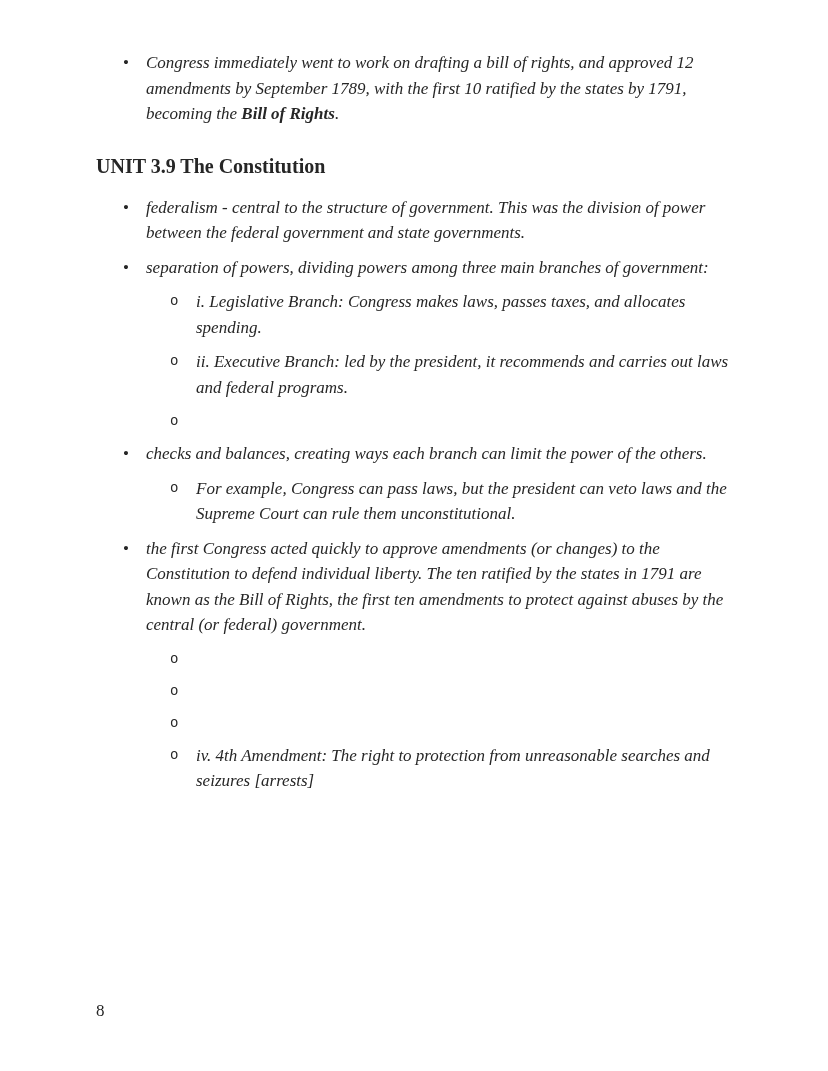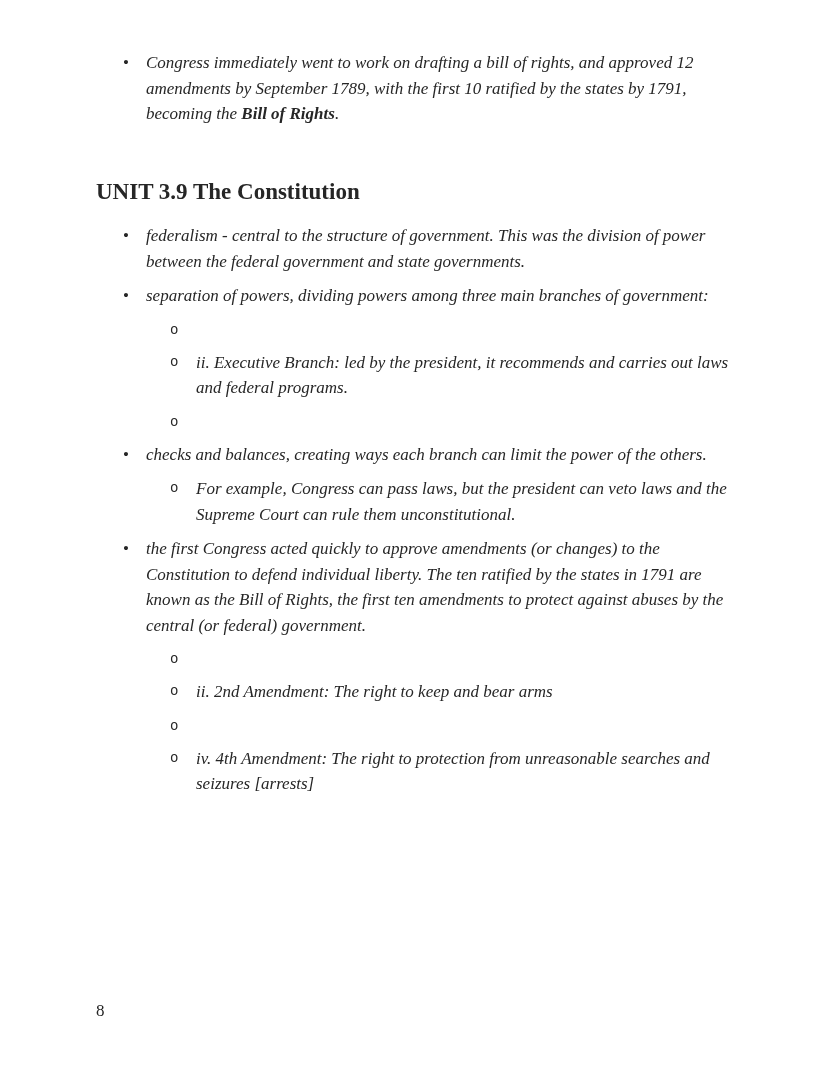--- a/index.html
+++ b/index.html
@@ -19,22 +19,22 @@
     overflow: hidden;
   }
   .content {
     position: absolute;
     top: 50px;
     left: 96px;
     width: 644px;
   }
   .heading {
     font-weight: bold;
-    font-size: 23px;
-    margin: 48px 0 14px 0;
+    font-size: 20px;
+    margin: 24px 0 14px 0;
   }
   .li {
     display: flex;
     align-items: flex-start;
     margin-bottom: 9px;
   }
   .li .text {
     flex: 1 1 auto;
     font-style: italic;
   }
@@ -82,20 +82,21 @@
       <span class="text">federalism - central to the structure of government. This was the division of power between the federal government and state governments.</span>
     </div>
 
     <div class="li l1">
       <span class="marker">•</span>
       <span class="text">separation of powers, dividing powers among three main branches of government:</span>
     </div>
 
     <div class="li l2">
       <span class="marker">o</span>
+      <span class="text">i. Legislative Branch: Congress makes laws, passes taxes, and allocates spending.</span>
     </div>
 
     <div class="li l2">
       <span class="marker">o</span>
       <span class="text">ii. Executive Branch: led by the president, it recommends and carries out laws and federal programs.</span>
     </div>
 
     <div class="li l2">
       <span class="marker">o</span>
     </div>
@@ -114,21 +115,20 @@
       <span class="marker">•</span>
       <span class="text">the first Congress acted quickly to approve amendments (or changes) to the Constitution to defend individual liberty. The ten ratified by the states in 1791 are known as the Bill of Rights, the first ten amendments to protect against abuses by the central (or federal) government.</span>
     </div>
 
     <div class="li l2">
       <span class="marker">o</span>
     </div>
 
     <div class="li l2">
       <span class="marker">o</span>
-      <span class="text">ii. 2nd Amendment: The right to keep and bear arms</span>
     </div>
 
     <div class="li l2">
       <span class="marker">o</span>
     </div>
 
     <div class="li l2">
       <span class="marker">o</span>
       <span class="text">iv. 4th Amendment: The right to protection from unreasonable searches and seizures [arrests]</span>
     </div>

